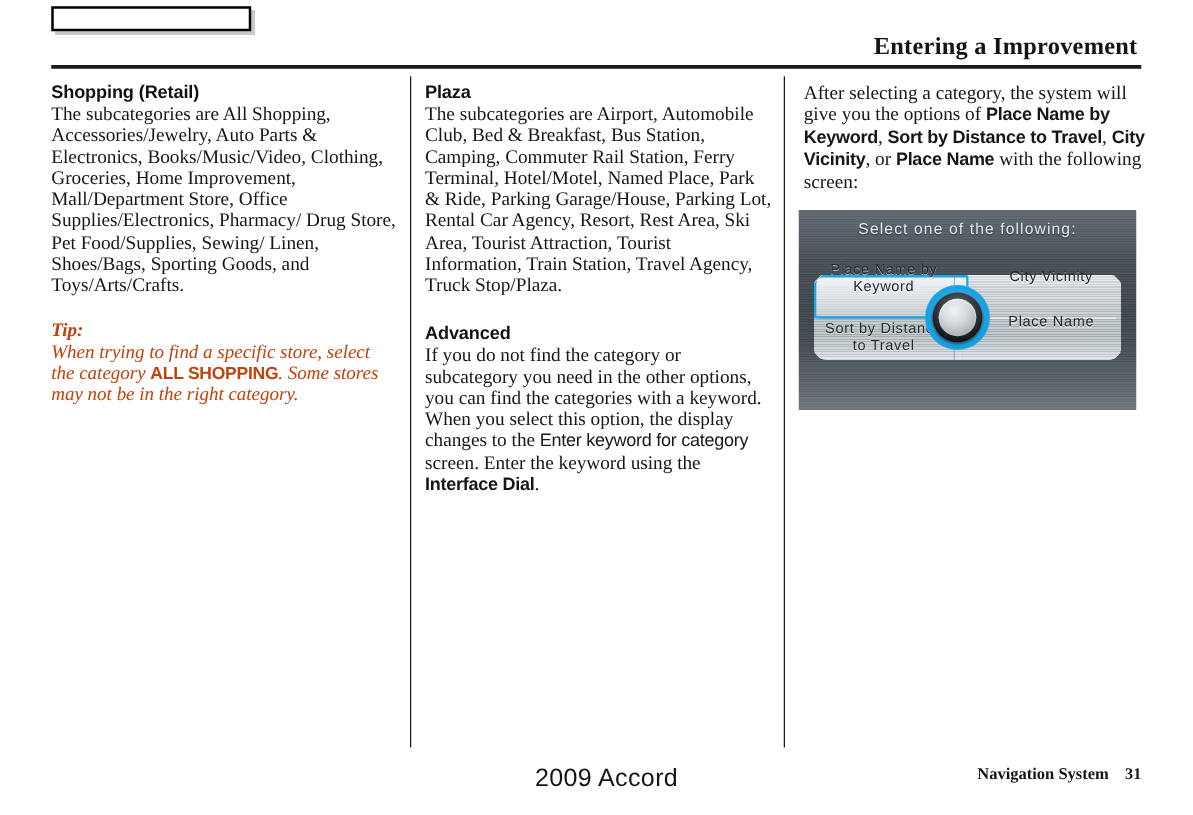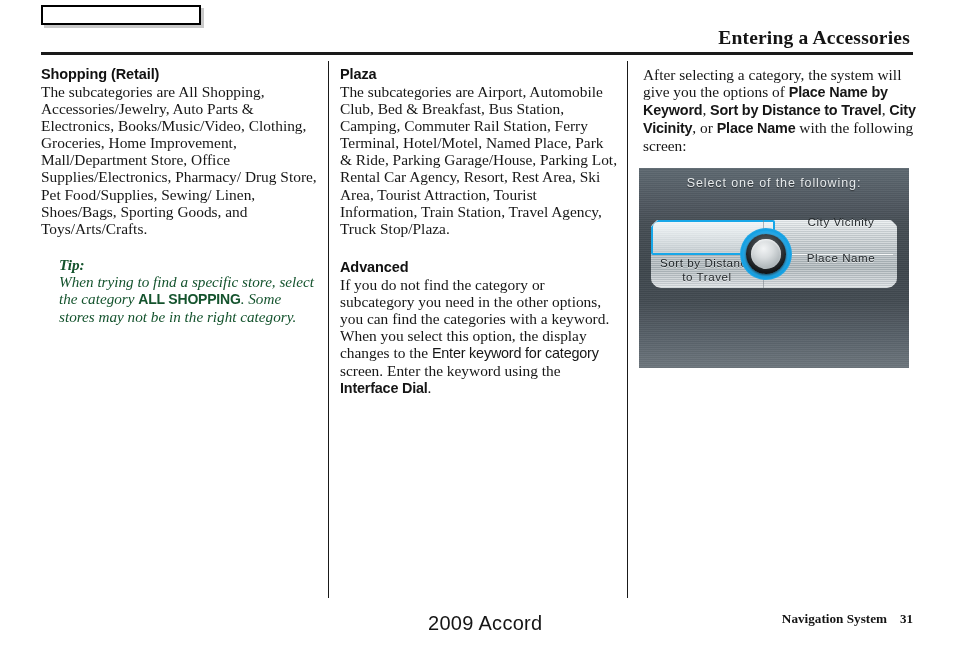--- a/index.html
+++ b/index.html
@@ -85,22 +85,21 @@
     text-align: left;
   }
   p.body + p.body { margin-top: 15px; }
 
   .tipblock {
     margin-top: 19px;
     font-family: "Liberation Serif", serif;
     font-style: italic;
     font-size: 15.2px;
     line-height: 17.1px;
-    color: #14532d;
-    margin-left: 18px;
+    color: #c2410c;
   }
   .tipblock .tiplabel {
     font-weight: bold;
     font-style: italic;
   }
   .sanbold {
     font-family: "Liberation Sans", sans-serif;
     font-weight: bold;
     font-style: normal;
     font-size: 14px;
@@ -121,21 +120,21 @@
     letter-spacing: -0.2px;
   }
   .adv-gap { margin-top: 22px !important; }
 
   
   .navshot {
     position: absolute;
     left: 639px;
     top: 168px;
     width: 270px;
-    height: 200px;
+    height: 160px;
     background:
       linear-gradient(180deg,
         #5d6870 0%,
         #565f67 10%,
         #454d54 28%,
         #3e464c 50%,
         #424a51 66%,
         #5a636b 86%,
         #6d767d 100%);
     overflow: hidden;
@@ -288,21 +287,21 @@
     color: #141414;
     white-space: nowrap;
   }
   .footer-right .pg { margin-left: 13px; font-size: 13px; }
 </style>
 </head>
 <body>
 
 <div class="top-box"></div>
 
-<div class="page-title">Entering a Accessories</div>
+<div class="page-title">Entering a Improvement</div>
 
 <div class="header-rule"></div>
 
 <div class="divider div1"></div>
 <div class="divider div2"></div>
 
 <div class="col col1">
   <h2 class="sec">Shopping (Retail)</h2>
   <p class="body">The subcategories are All Shopping, Accessories/Jewelry, Auto Parts &amp; Electronics, Books/Music/Video, Clothing, Groceries, Home Improvement, Mall/Department Store, Office Supplies/Electronics, Pharmacy/ Drug Store, Pet Food/Supplies, Sewing/ Linen, Shoes/Bags, Sporting Goods, and Toys/Arts/Crafts.</p>
 
@@ -333,20 +332,21 @@
     <div class="panel-half panel-right"></div>
     <div class="panel-seam seam-left"></div>
     <div class="panel-seam seam-right"></div>
   </div>
 
   <div class="tick tick-top"></div>
   <div class="tick tick-bot"></div>
 
   <div class="highlight"></div>
 
+  <div class="opt opt-tl">Place Name by<br>Keyword</div>
   <div class="opt opt-bl">Sort by Distance<br>to Travel</div>
   <div class="opt opt-tr">City Vicinity</div>
   <div class="opt opt-br">Place Name</div>
 
   <div class="dial">
     <div class="dial-ring"></div>
     <div class="dial-cap"></div>
   </div>
 </div>
 

